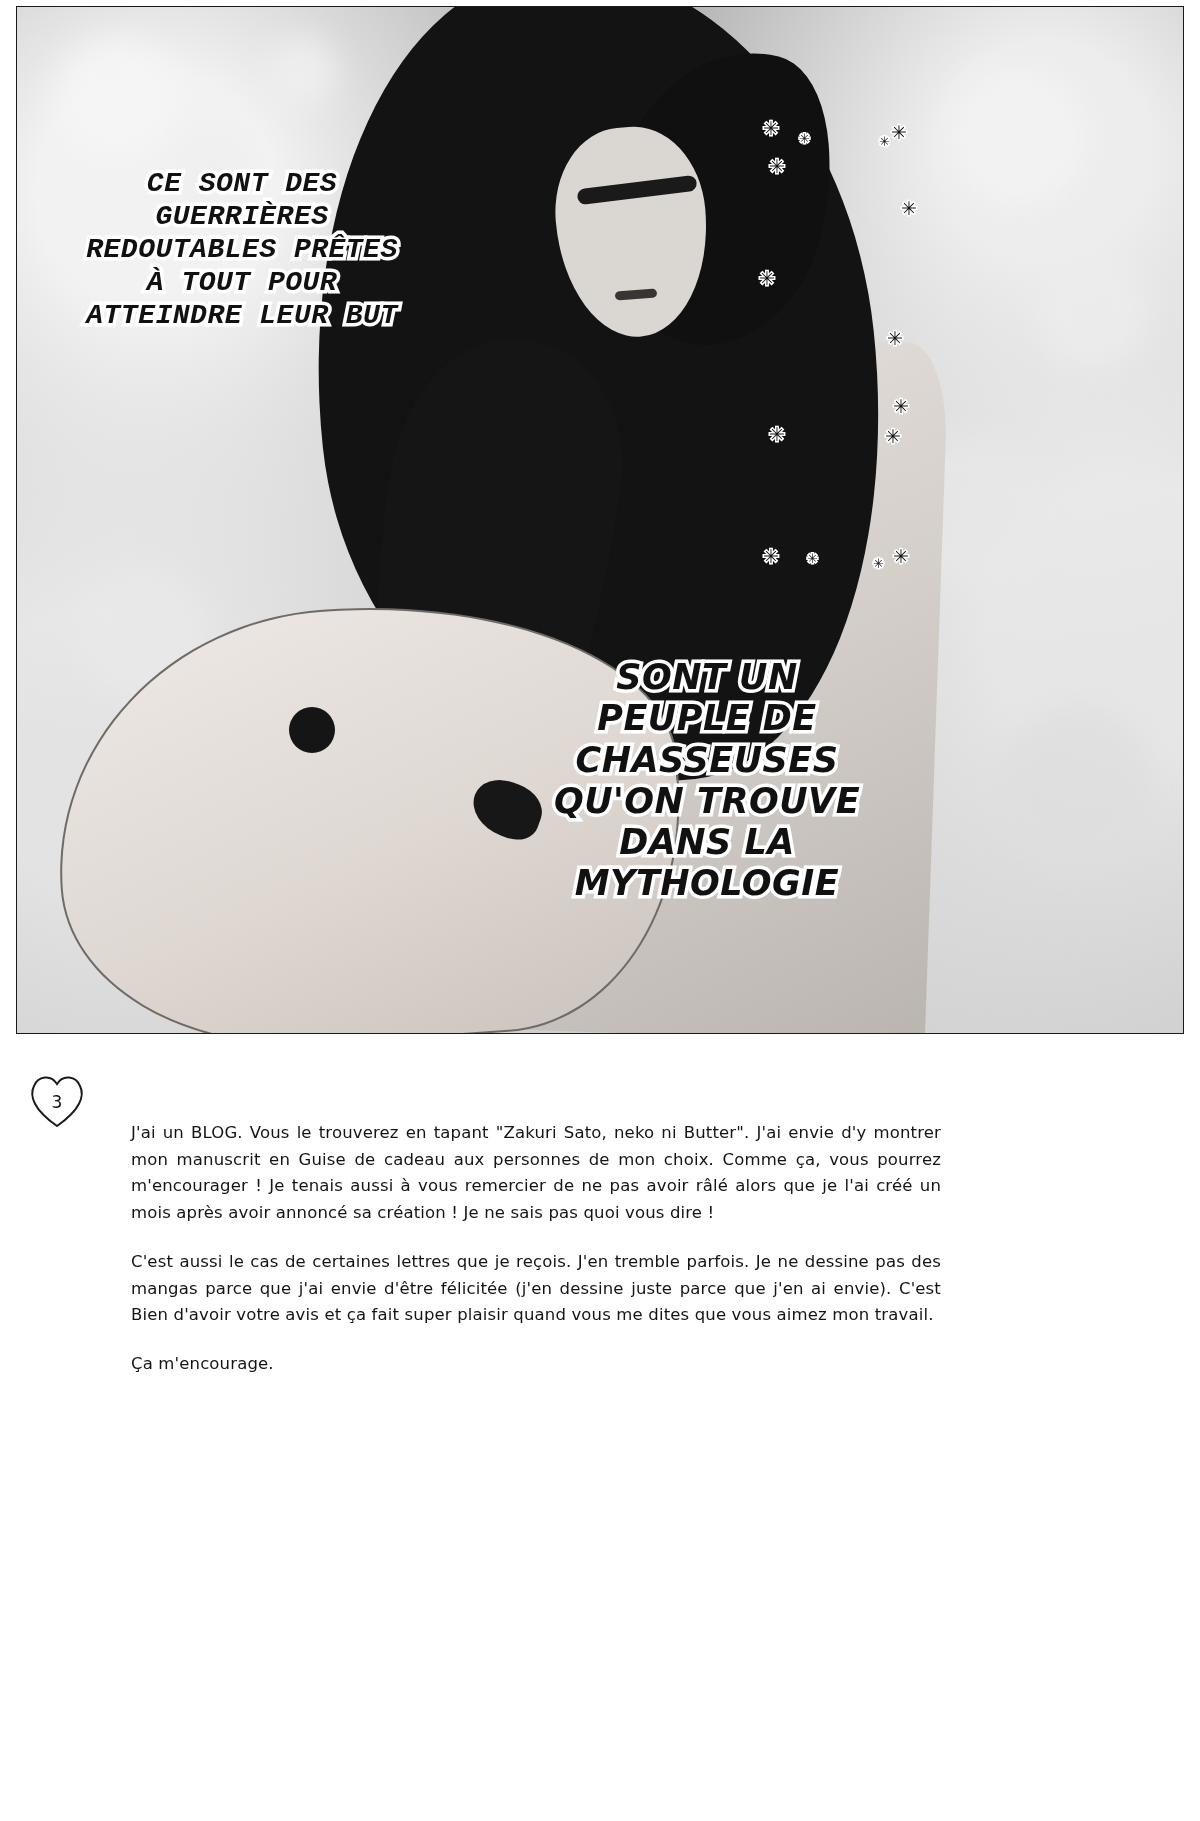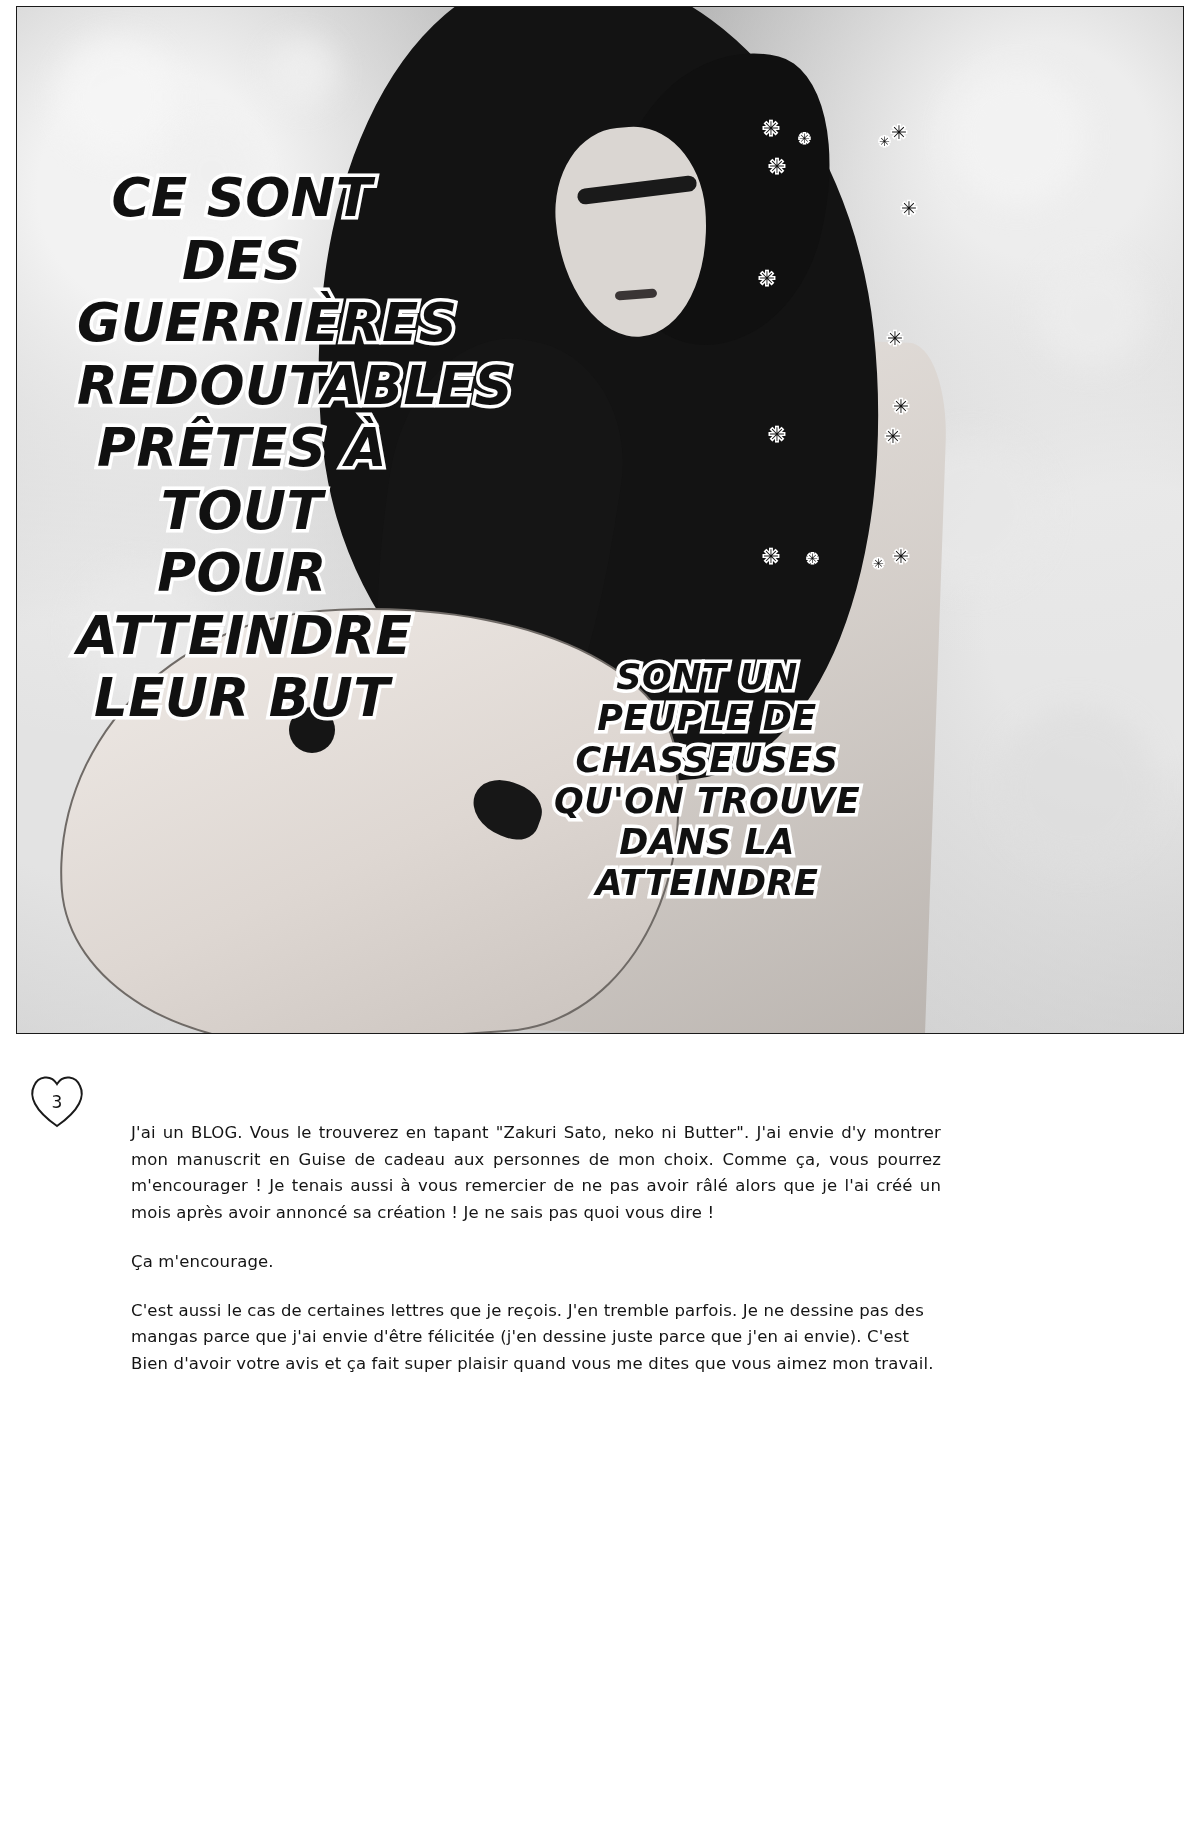--- a/index.html
+++ b/index.html
@@ -170,21 +170,22 @@
     -webkit-text-stroke: 7px #ffffff;
     paint-order: stroke fill;
     letter-spacing: 0.5px;
     line-height: 1.18;
   }
   .bubble-left {
     left: 60px;
     top: 160px;
     width: 330px;
     text-align: center;
-    font-size: 53px;
+    font-size: 28px;
+    font-family: Liberation Mono, monospace;
   }
   .bubble-right {
     left: 520px;
     top: 650px;
     width: 340px;
     text-align: center;
     font-size: 35px;
   }
 
   
@@ -309,30 +310,30 @@
     <span class="sparkle" style="left:870px; top:322px;">✳</span>
     <span class="sparkle" style="left:876px; top:390px;">✳</span>
     <span class="sparkle" style="left:868px; top:420px;">✳</span>
     <span class="sparkle" style="left:876px; top:540px;">✳</span>
     <span class="sparkle" style="left:782px; top:125px; font-size:13px;">✳</span>
     <span class="sparkle" style="left:862px; top:128px; font-size:13px;">✳</span>
     <span class="sparkle" style="left:790px; top:545px; font-size:13px;">✳</span>
     <span class="sparkle" style="left:856px; top:550px; font-size:13px;">✳</span>
 
     <div class="bubble-text bubble-left">CE SONT DES GUERRIÈRES REDOUTABLES PRÊTES À TOUT POUR ATTEINDRE LEUR BUT</div>
-    <div class="bubble-text bubble-right">SONT UN PEUPLE DE CHASSEUSES QU'ON TROUVE DANS LA ATTEINDRE</div>
+    <div class="bubble-text bubble-right">SONT UN PEUPLE DE CHASSEUSES QU'ON TROUVE DANS LA MYTHOLOGIE</div>
   </div>
 
   <div class="notes">
 
     <svg class="heart" viewBox="0 0 62 60">
       <path d="M31 56 C8 40 3 26 8 16 C12 6 25 4 31 14 C37 4 50 6 54 16 C59 26 54 40 31 56 Z" fill="none" stroke="#1a1a1a" stroke-width="2"></path>
     </svg>
     <div class="page-num">3</div>
 
     <div class="note-body">
       <p>J'ai un BLOG. Vous le trouverez en tapant "Zakuri Sato, neko ni Butter". J'ai envie d'y montrer mon manuscrit en Guise de cadeau aux personnes de mon choix. Comme ça, vous pourrez m'encourager ! Je tenais aussi à vous remercier de ne pas avoir râlé alors que je l'ai créé un mois après avoir annoncé sa création ! Je ne sais pas quoi vous dire !</p>
+      <p>C'est aussi le cas de certaines lettres que je reçois. J'en tremble parfois. Je ne dessine pas des mangas parce que j'ai envie d'être félicitée (j'en dessine juste parce que j'en ai envie). C'est Bien d'avoir votre avis et ça fait super plaisir quand vous me dites que vous aimez mon travail.</p>
       <p>Ça m'encourage.</p>
-      <p>C'est aussi le cas de certaines lettres que je reçois. J'en tremble parfois. Je ne dessine pas des mangas parce que j'ai envie d'être félicitée (j'en dessine juste parce que j'en ai envie). C'est Bien d'avoir votre avis et ça fait super plaisir quand vous me dites que vous aimez mon travail.</p>
     </div>
   </div>
 
 </div>
 
 </body></html>

